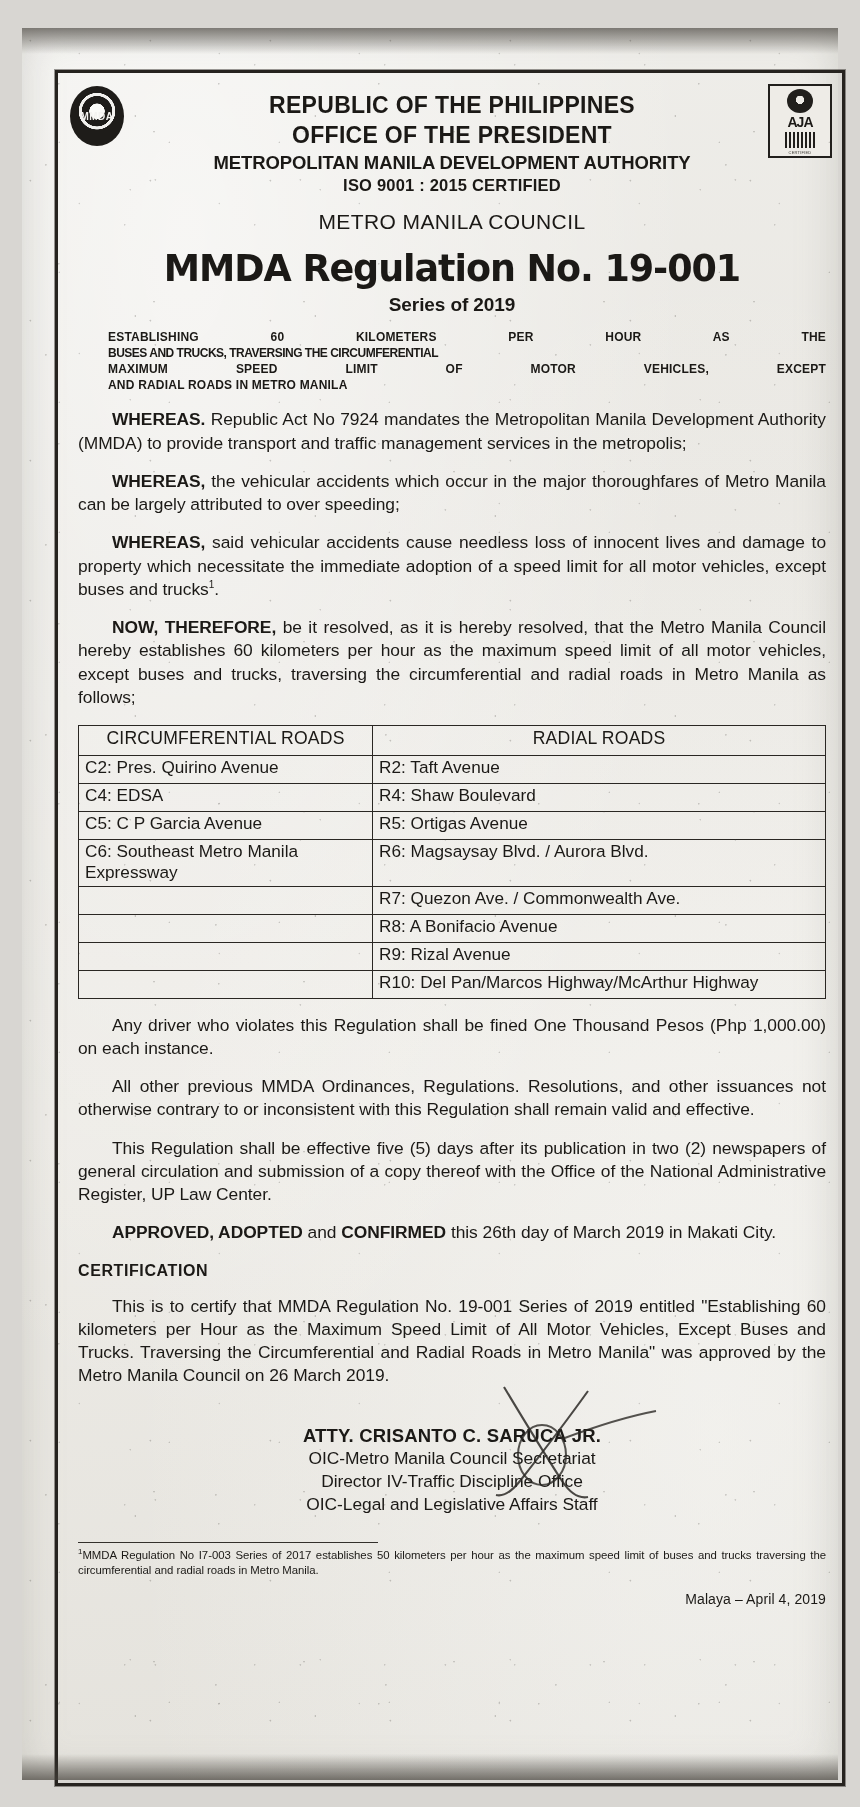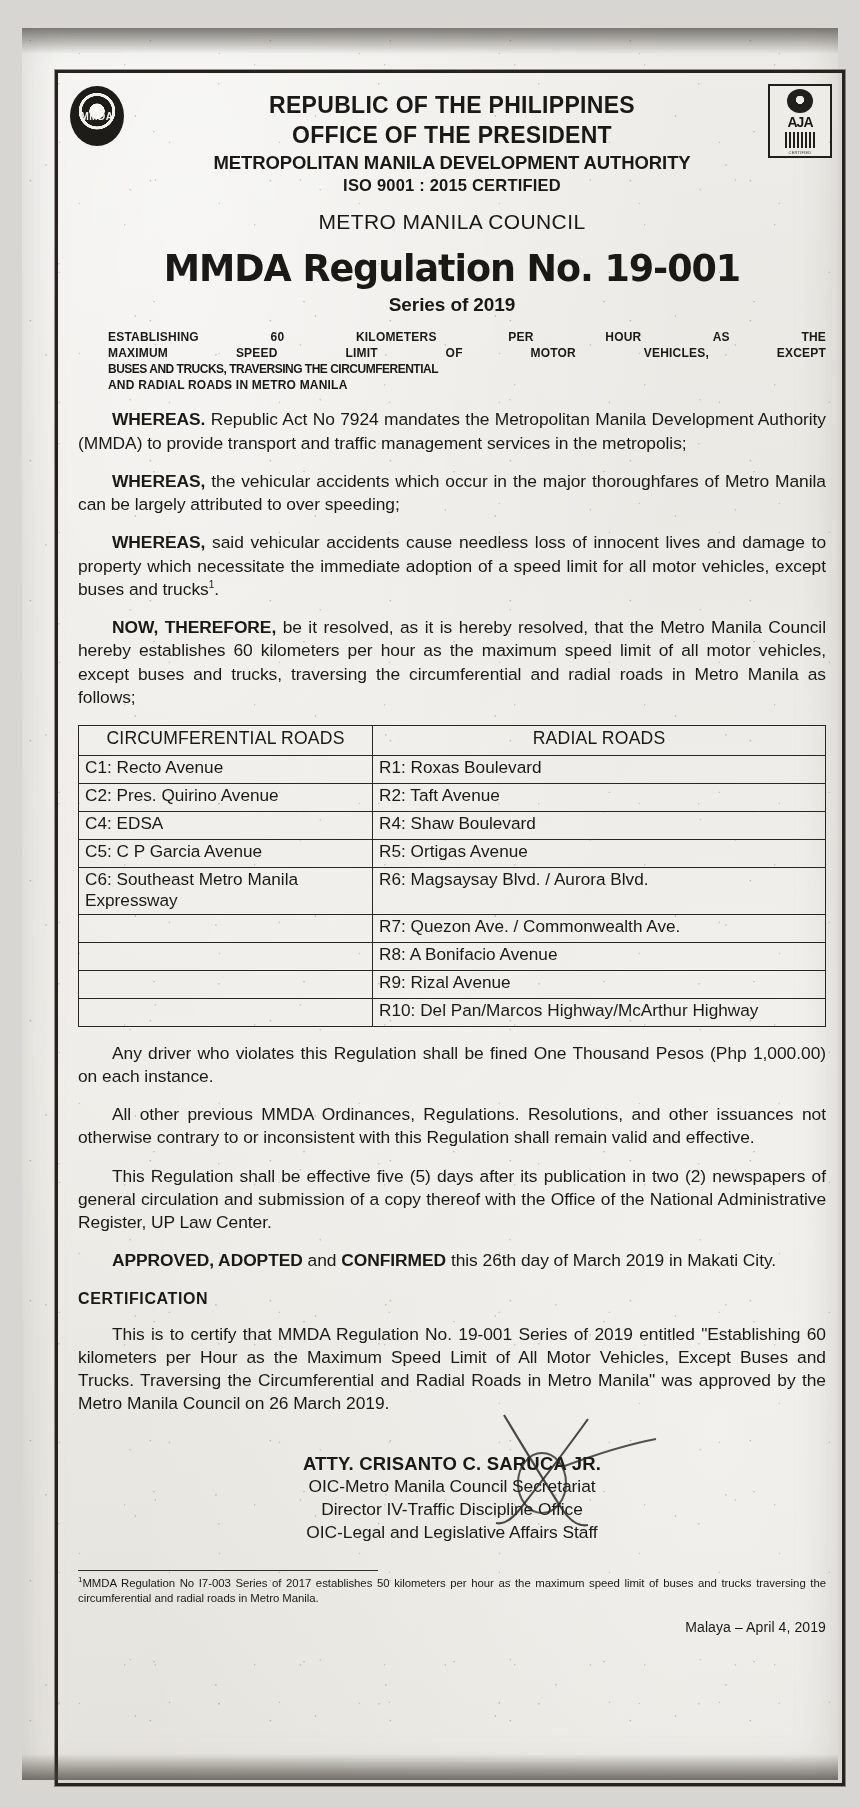--- a/index.html
+++ b/index.html
@@ -326,45 +326,41 @@
         <div class="lh-line wide">METROPOLITAN MANILA DEVELOPMENT AUTHORITY</div>
         <div class="lh-line iso">ISO 9001 : 2015 CERTIFIED</div>
         <div class="lh-council">METRO MANILA COUNCIL</div>
       </div>
 
       <div class="reg-title">MMDA Regulation No. 19-001</div>
       <div class="reg-series">Series of 2019</div>
 
       <div class="subject">
         <span class="l j">ESTABLISHING 60 KILOMETERS PER HOUR AS THE</span>
+        <span class="l tight">BUSES AND TRUCKS, TRAVERSING THE CIRCUMFERENTIAL</span>
         <span class="l j">MAXIMUM SPEED LIMIT OF MOTOR VEHICLES, EXCEPT</span>
-        <span class="l tight">BUSES AND TRUCKS, TRAVERSING THE CIRCUMFERENTIAL</span>
         <span class="l">AND RADIAL ROADS IN METRO MANILA</span>
       </div>
 
       <p class="body"><b>WHEREAS.</b><span> Republic Act No 7924 mandates the Metropolitan Manila Development Authority (MMDA) to provide transport and traffic management services in the metropolis;</span></p>
 
       <p class="body"><b>WHEREAS,</b><span> the vehicular accidents which occur in the major thoroughfares of Metro Manila can be largely attributed to over speeding;</span></p>
 
       <p class="body"><b>WHEREAS,</b><span> said vehicular accidents cause needless loss of innocent lives and damage to property which necessitate the immediate adoption of a speed limit for all motor vehicles, except buses and trucks</span><sup>1</sup><span>.</span></p>
 
       <p class="body"><b>NOW, THEREFORE,</b><span> be it resolved, as it is hereby resolved, that the Metro Manila Council hereby establishes 60 kilometers per hour as the maximum speed limit of all motor vehicles, except buses and trucks, traversing the circumferential and radial roads in Metro Manila as follows;</span></p>
 
       <table class="roads">
         <thead>
           <tr>
             <th class="col-c">CIRCUMFERENTIAL ROADS</th>
             <th class="col-r">RADIAL ROADS</th>
           </tr>
         </thead>
         <tbody>
-          <tr>
-            <td>C1: Recto Avenue</td>
-            <td>R1: Roxas Boulevard</td>
-          </tr>
           <tr>
             <td>C2: Pres. Quirino Avenue</td>
             <td>R2: Taft Avenue</td>
           </tr>
           <tr>
             <td>C4: EDSA</td>
             <td>R4: Shaw Boulevard</td>
           </tr>
           <tr>
             <td>C5: C P Garcia Avenue</td>

